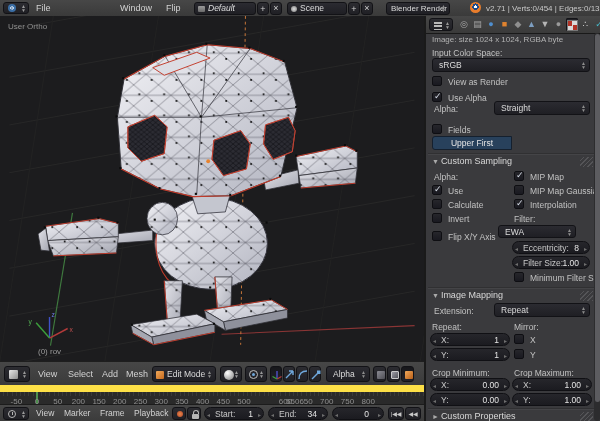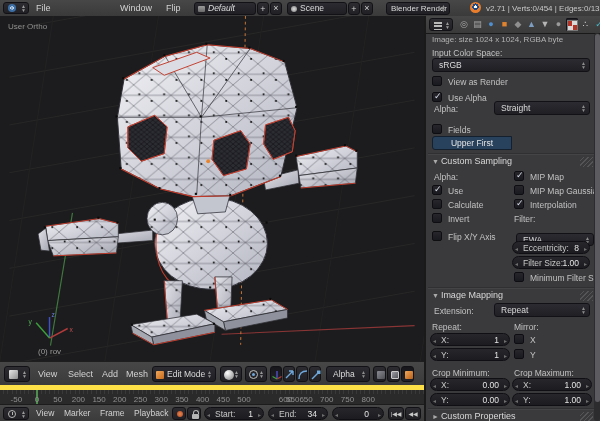--- a/index.html
+++ b/index.html
@@ -276,21 +276,21 @@
       <span class="abs" style="left:2.5px;top:4px;width:8px;height:8px;background:linear-gradient(135deg,#8b8b93,#4e4e55);border-radius:1px;"></span>
     </div>
     <div class="abs tbtn" style="left:387px;top:4px;width:13px;height:16px;">
       <span class="abs" style="left:2.5px;top:4px;width:8px;height:8px;background:linear-gradient(135deg,#9b9ba3,#55555c);border:1px solid #c9c9c9;box-sizing:border-box;border-radius:1px;"></span>
     </div>
     <div class="abs tbtn pressed" style="left:401px;top:4px;width:13px;height:16px;">
       <span class="abs" style="left:2.5px;top:4px;width:8px;height:8px;background:linear-gradient(135deg,#f0a85a,#b96018);border-radius:1px;"></span>
     </div>
   </div>
 
-  <div class="abs" style="left:0;top:385px;width:424px;height:19px;background:#2a2a2a;border-top:5px solid #fde047;overflow:hidden;">
+  <div class="abs" style="left:0;top:385px;width:424px;height:19px;background:#2a2a2a;border-top:7px solid #fde047;overflow:hidden;">
     <div class="abs" style="left:0;top:0;width:424px;height:4px;background:repeating-linear-gradient(90deg,transparent 0 3.2px,#3a3a3a 3.2px 4.2px);"></div>
     <div class="abs" style="left:36px;top:0;width:2px;height:19px;background:#4e8f4e;"></div>
   <span class="tick" style="left: 16.3px;">-50</span>
       <span class="tick" style="left: 37px;">0</span>
       <span class="tick" style="left: 57.7px;">50</span>
       <span class="tick" style="left: 78.4px;">200</span>
       <span class="tick" style="left: 99.1px;">150</span>
       <span class="tick" style="left: 119.8px;">200</span>
       <span class="tick" style="left: 140.5px;">250</span>
       <span class="tick" style="left: 161.2px;">300</span>
@@ -404,21 +404,21 @@
 
     <span class="cb" style="left:6px;top:183px;"></span>
     <span class="abs lbl" style="left:22px;top:184px;">Calculate</span>
     <span class="cb on" style="left:88px;top:183px;"></span>
     <span class="abs lbl" style="left:104px;top:184px;">Interpolation</span>
 
     <span class="cb" style="left:6px;top:197px;"></span>
     <span class="abs lbl" style="left:22px;top:198px;">Invert</span>
     <span class="abs lbl" style="left:88px;top:198px;">Filter:</span>
 
-    <div class="abs dd" style="left:90px;top:209px;width:78px;height:13px;margin-top:8px;">
+    <div class="abs dd" style="left:72px;top:209px;width:78px;height:13px;">
       <span class="txt">EWA</span>
       <span class="ddar">▲<br>▼</span>
     </div>
     <span class="cb" style="left:6px;top:215px;"></span>
     <span class="abs lbl" style="left:22px;top:216px;">Flip X/Y Axis</span>
 
     <div class="abs sl" style="left:86px;top:225px;width:78px;height:13px;">
       <span class="lb">Eccentricity:</span>
       <span class="vl">8</span>
     </div>

